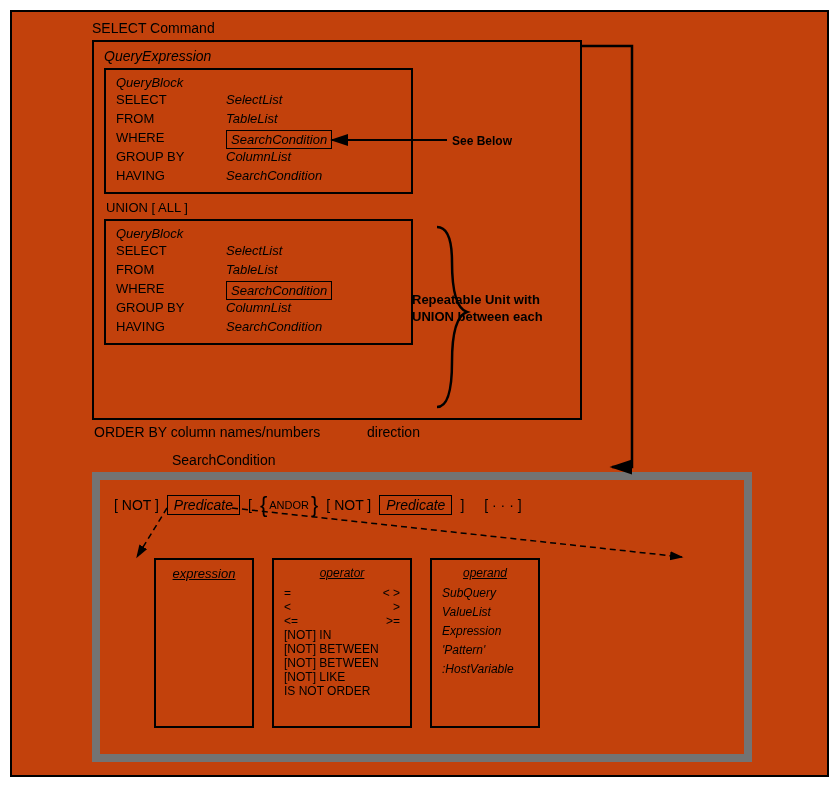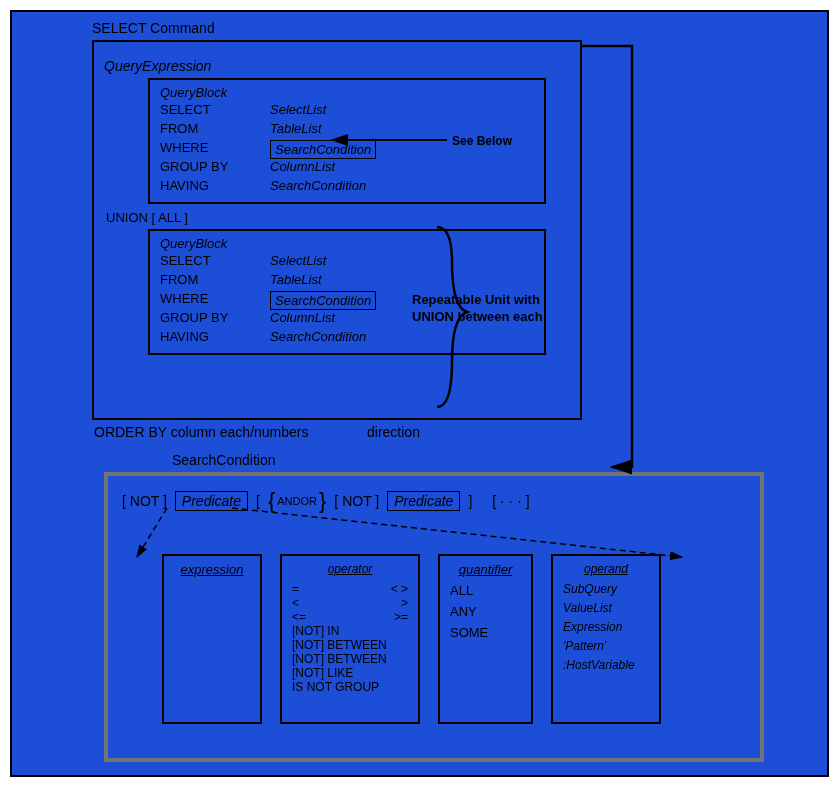--- a/index.html
+++ b/index.html
@@ -8,48 +8,47 @@
     padding: 10px;
     font-family: Arial, Helvetica, sans-serif;
     font-size: 13px;
     background: #fff;
   }
   .outer-frame {
     border: 2px solid #000;
     width: 819px;
     height: 767px;
     position: relative;
-    background: #1d4ed8;
+    background: #c2410c;
   }
   .select-title {
     position: absolute;
     top: 8px;
     left: 80px;
     font-size: 14px;
   }
   .query-expr-box {
     position: absolute;
     top: 28px;
     left: 80px;
     width: 490px;
     height: 380px;
     border: 2px solid #000;
-    padding: 16px 10px;
+    padding: 6px 10px;
   }
   .query-expr-title {
     font-style: italic;
     font-size: 14px;
     margin-bottom: 4px;
   }
   .query-block {
     border: 2px solid #000;
-    width: 398px;
+    width: 309px;
     padding: 5px 10px;
     margin-bottom: 6px;
-    margin-left: 44px;
   }
   .qb-title {
     font-style: italic;
     margin-bottom: 2px;
   }
   .qb-row {
     display: flex;
     align-items: flex-start;
     margin: 1px 0;
     height: 18px;
@@ -105,23 +104,22 @@
     top: 440px;
     left: 160px;
     font-size: 14px;
   }
   .sc-box {
     position: absolute;
     top: 460px;
     left: 80px;
     width: 660px;
     height: 290px;
-    border: 4px solid #737373;
+    border: 8px solid #737373;
     padding: 12px 14px;
-    margin-left: 12px;
   }
   .pred-line {
     display: flex;
     align-items: center;
     gap: 8px;
     font-size: 14px;
     margin-bottom: 10px;
     flex-wrap: nowrap;
   }
   .pred-box {
@@ -230,21 +228,21 @@
       <div class="qb-row">
         <span class="qb-key">HAVING</span>
         <span class="qb-val">SearchCondition</span>
       </div>
     </div>
   </div>
 
   <div class="see-below">See Below</div>
   <div class="repeat-text">Repeatable Unit with UNION between each</div>
 
-  <div class="order-by">ORDER BY column each/numbers</div>
+  <div class="order-by">ORDER BY column names/numbers</div>
   <div class="direction">direction</div>
 
   <div class="sc-title">SearchCondition</div>
 
   <div class="sc-box">
     <div class="pred-line">
       <span>[ NOT ]</span>
       <span class="pred-box">Predicate</span>
       <span>[</span>
       <span class="andor">
@@ -276,27 +274,21 @@
             <span>&gt;</span>
           </div>
         <div class="op-row">
             <span>&lt;=</span>
             <span>&gt;=</span>
           </div>
         <div>[NOT] IN</div>
         <div>[NOT] BETWEEN</div>
         <div>[NOT] BETWEEN</div>
         <div>[NOT] LIKE</div>
-        <div>IS NOT GROUP</div>
-      </div>
-      <div class="detail-box quant-box">
-        <span class="detail-title">quantifier</span>
-        <div>ALL</div>
-        <div>ANY</div>
-        <div>SOME</div>
+        <div>IS NOT ORDER</div>
       </div>
       <div class="detail-box operand-box">
         <span class="detail-title">operand</span>
         <div>SubQuery</div>
         <div>ValueList</div>
         <div>Expression</div>
         <div>'Pattern'</div>
         <div>:HostVariable</div>
       </div>
     </div>

